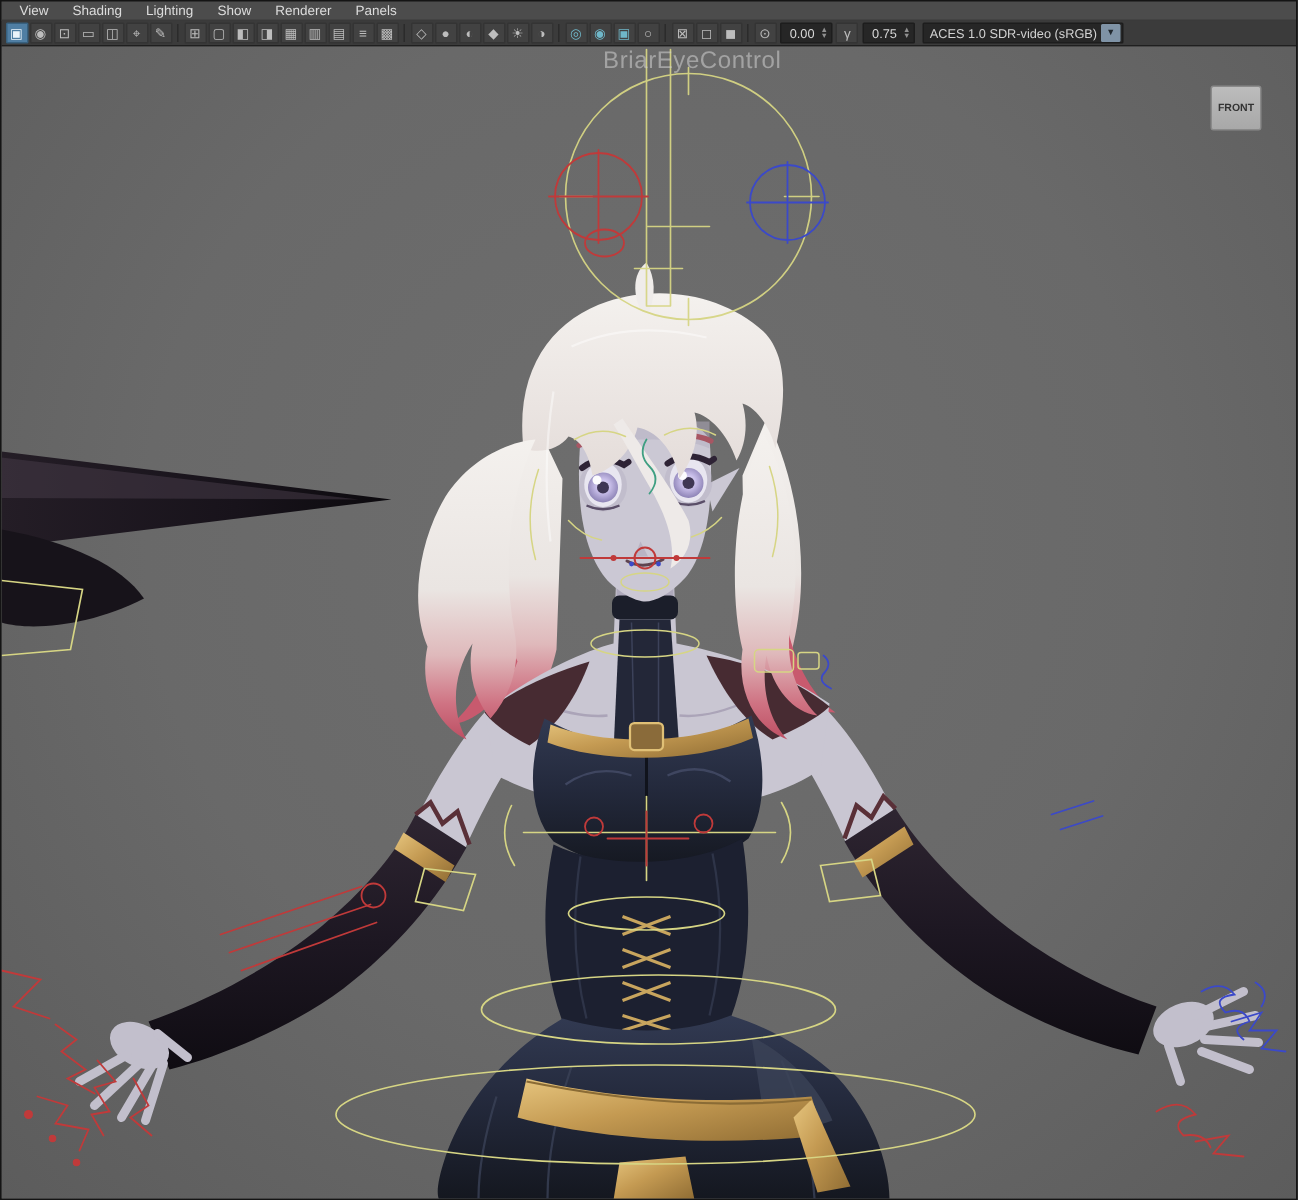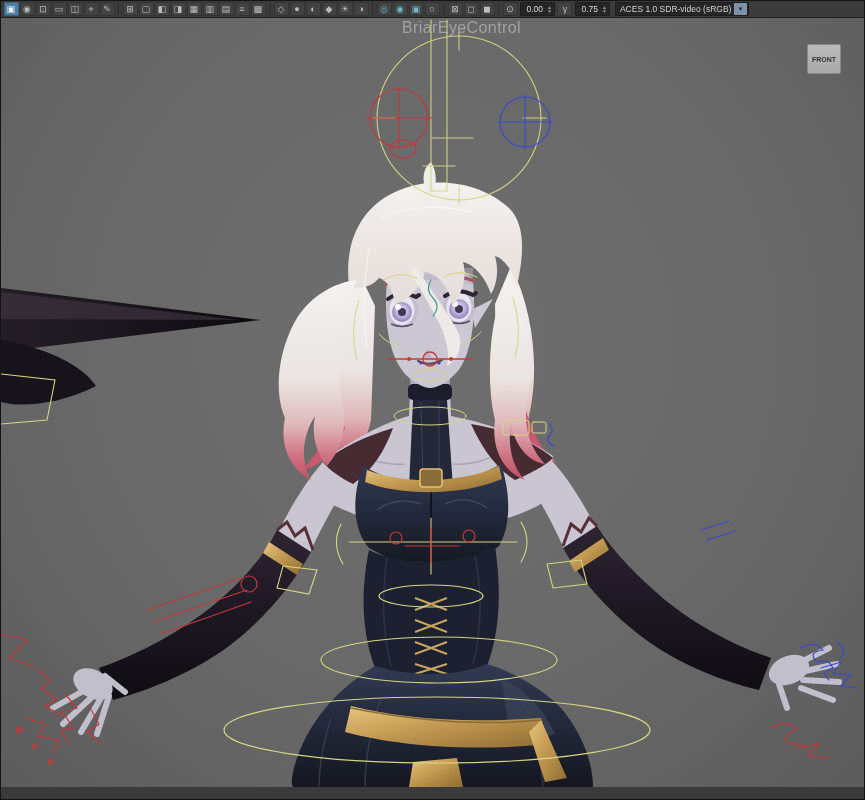--- a/index.html
+++ b/index.html
@@ -61,20 +61,28 @@
     background:linear-gradient(#bcbcbc,#a8a8a8);border:1px solid #8a8a8a;border-radius:2px;
     color:#333;font-size:7px;font-weight:bold;display:flex;align-items:center;justify-content:center;
     cursor:default;
   }
 </style>
 </head>
 <body>
 
 <div class="window">
 
+  <div class="menubar">
+      <div class="menu-item">View</div>
+      <div class="menu-item">Shading</div>
+      <div class="menu-item">Lighting</div>
+      <div class="menu-item">Show</div>
+      <div class="menu-item">Renderer</div>
+      <div class="menu-item">Panels</div>
+    </div>
 
   <div class="toolbar">
     <div style="display:flex;align-items:center;">
         <div class="tb-icon selected">▣</div>
         <div class="tb-icon">◉</div>
         <div class="tb-icon">⊡</div>
         <div class="tb-icon">▭</div>
         <div class="tb-icon">◫</div>
         <div class="tb-icon">⌖</div>
         <div class="tb-icon">✎</div>

